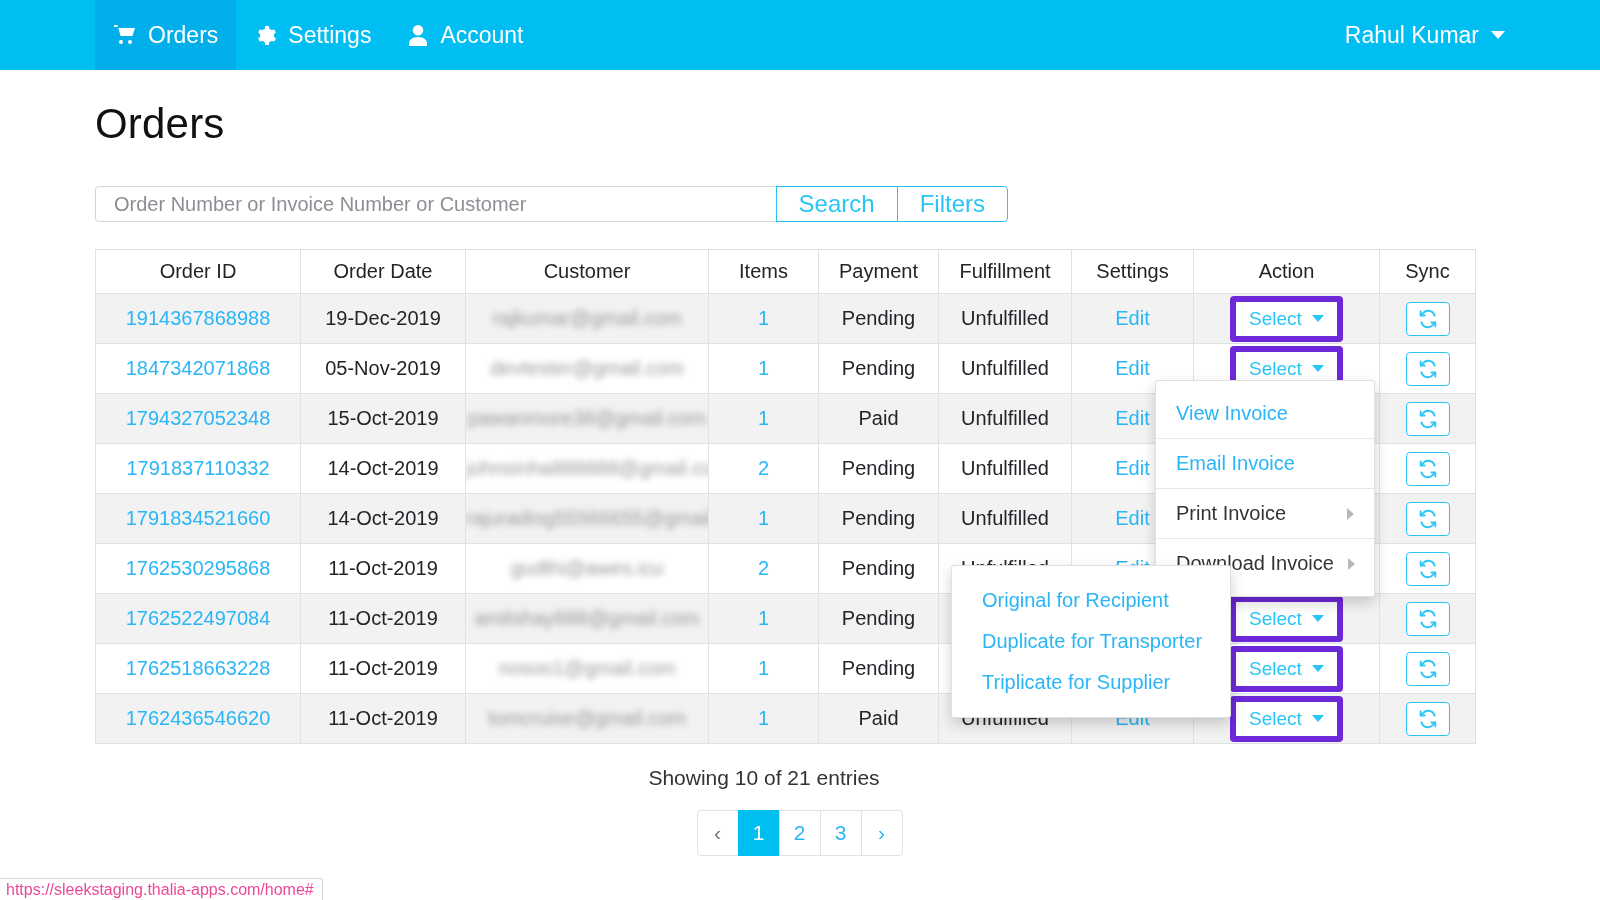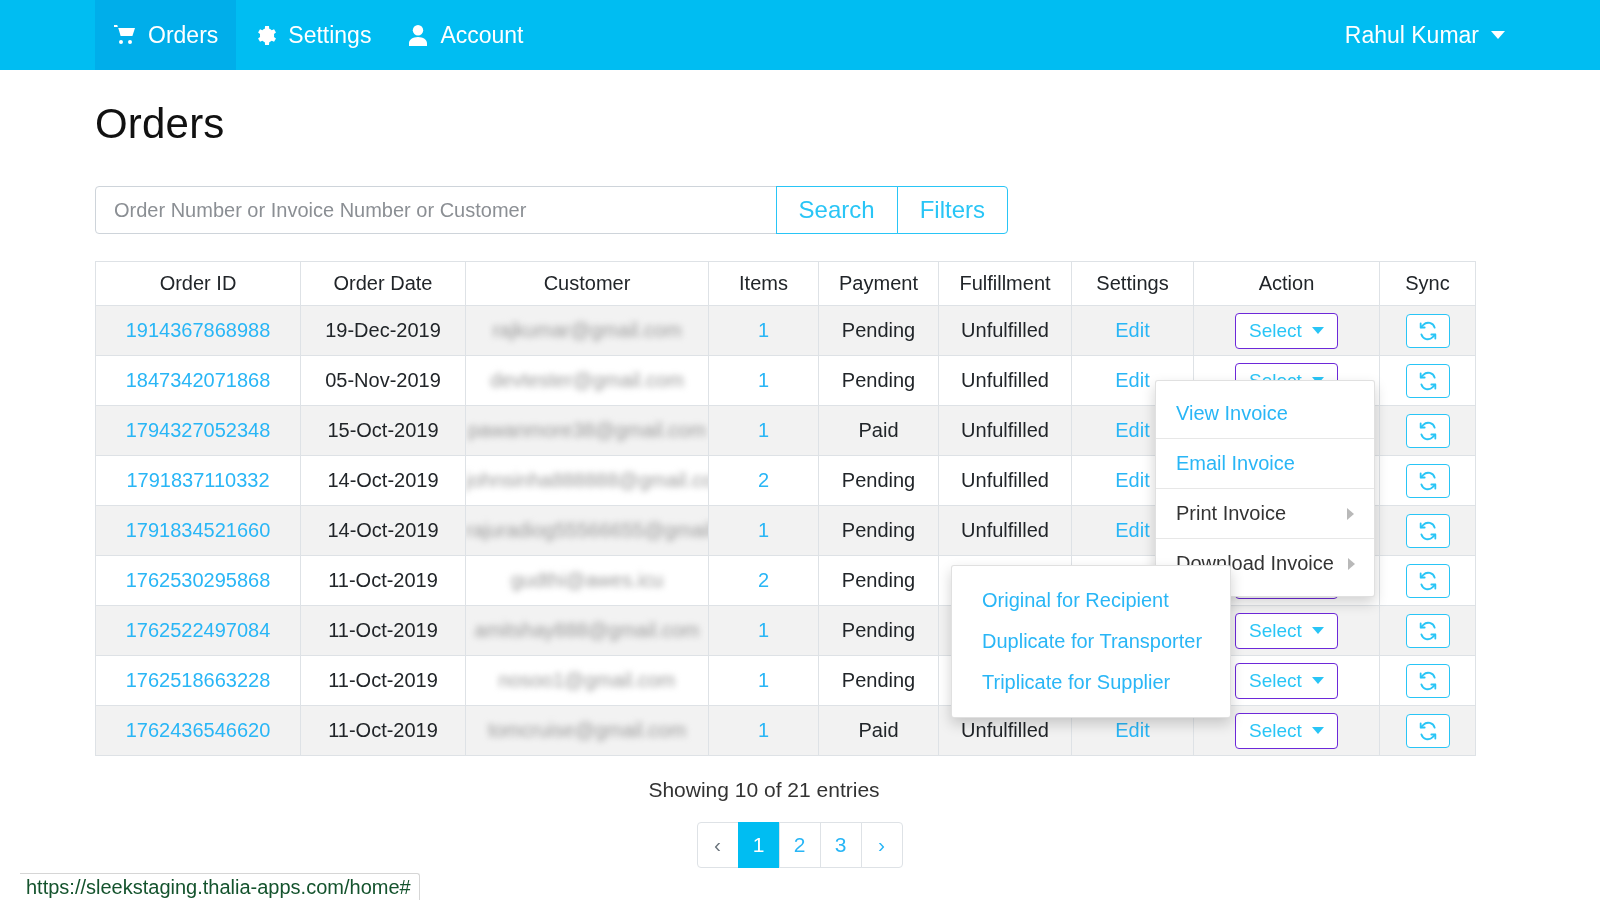--- a/index.html
+++ b/index.html
@@ -48,21 +48,21 @@
   .page-title {
     margin: 30px 0 0 95px;
     font-size: 42px; font-weight: 400; color: #111111;
     letter-spacing: .2px;
   }
 
   
   .search-row {
     margin: 38px 0 0 95px;
     display: flex; align-items: stretch;
-    height: 48px; width: 913px;
+    height: 36px; width: 913px;
   }
   .search-input {
     flex: 1;
     border: 1px solid #ced4da;
     border-radius: 4px 0 0 4px;
     padding: 0 18px;
     font-size: 20px;
     color: #444;
     outline: none;
     font-family: "Liberation Sans", sans-serif;
@@ -103,21 +103,21 @@
   .blurred {
     color: #9a9a9a;
     filter: blur(3.2px);
     -webkit-filter: blur(3.2px);
     user-select: none;
   }
 
   
   .sel-btn {
     display: inline-flex; align-items: center; gap: 10px;
-    border: 1px solid #6d28d9;
+    border: 6px solid #6d28d9;
     border-radius: 4px;
     background: #ffffff;
     color: #29c5f6;
     font-size: 19px;
     padding: 6px 13px;
     cursor: pointer;
     font-family: "Liberation Sans", sans-serif;
   }
   .sel-btn .caret {
     width: 0; height: 0;
@@ -194,25 +194,24 @@
   .pg.active { background: #00bdf2; border-color: #00bdf2; color: #ffffff; }
 
   
   .statusbar {
     position: absolute; left: 0; bottom: 0;
     background: #ffffff;
     border: 1px solid #d6d6d6;
     border-left: none; border-bottom: none;
     border-radius: 0 3px 0 0;
     padding: 2px 8px 1px 6px;
-    font-size: 20px;
-    color: #14532d;
+    font-size: 16px;
+    color: #ec4899;
     font-family: "Liberation Sans", sans-serif;
     white-space: nowrap;
-    margin-left: 20px;
   }
 </style>
 </head>
 <body>
 
 <div class="navbar">
   <div class="nav-left">
 
     <div class="nav-item active">
       <span class="nav-icon">

